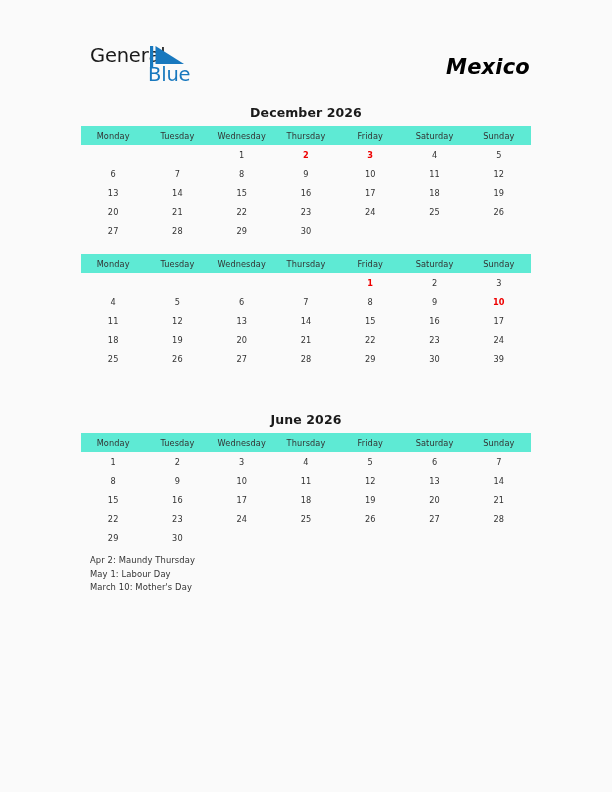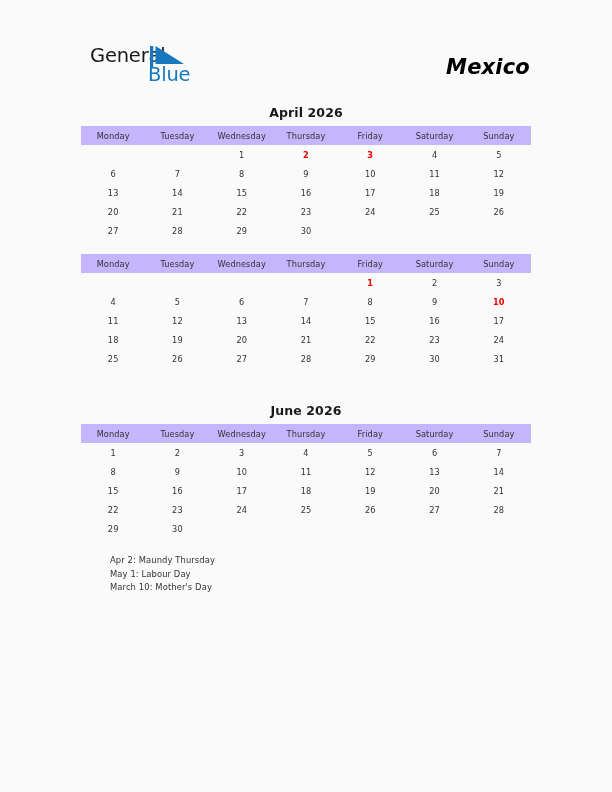--- a/index.html
+++ b/index.html
@@ -75,37 +75,37 @@
   }
 
   
   .month {
     position: absolute;
     left: 81px;
     width: 450px;
   }
   #month-0 { top: 105px; }
   #month-1 { top: 254px; }
-  #month-2 { top: 403px; }
+  #month-2 { top: 412px; }
 
   .month-title {
     text-align: center;
     font-size: 12.5px;
     font-weight: bold;
     color: #1a1a1a;
     padding-bottom: 6px;
     letter-spacing: 0.1px;
   }
   table.cal {
     width: 450px;
     border-collapse: collapse;
     table-layout: fixed;
   }
   table.cal th {
-    background: #c4b5fd;
+    background: #5eead4;
     font-size: 8.2px;
     font-weight: normal;
     color: #333333;
     height: 17px;
     text-align: center;
     vertical-align: middle;
     border: none;
     letter-spacing: 0.1px;
   }
   table.cal td {
@@ -130,21 +130,20 @@
     position: absolute;
     left: 90px;
     top: 554px;
     width: 300px;
   }
   .note-line {
     font-size: 8.4px;
     color: #333333;
     line-height: 13.6px;
     letter-spacing: 0.1px;
-    margin-left: 20px;
   }
 </style>
 </head>
 <body>
 
 <div class="page">
 
   <div class="header">
 
     <div class="logo">
@@ -155,21 +154,21 @@
           <polygon points="5.5,0 34,18 5.5,18" fill="#1878be"></polygon>
         </svg>
       </span>
       <span class="logo-blue">Blue</span>
     </div>
 
     <div class="page-title">Mexico</div>
   </div>
 
   <div class="month" id="month-0">
-    <div class="month-title">April 2026</div>
+    <div class="month-title">December 2026</div>
     <table class="cal">
       <thead>
         <tr>
           <th>Monday</th>
           <th>Tuesday</th>
           <th>Wednesday</th>
           <th>Thursday</th>
           <th>Friday</th>
           <th>Saturday</th>
           <th>Sunday</th>
@@ -275,21 +274,21 @@
             <td>23</td>
             <td>24</td>
           </tr>
           <tr>
             <td>25</td>
             <td>26</td>
             <td>27</td>
             <td>28</td>
             <td>29</td>
             <td>30</td>
-            <td>31</td>
+            <td>39</td>
           </tr>
         </tbody>
     </table>
   </div>
 
   <div class="month" id="month-2">
     <div class="month-title">June 2026</div>
     <table class="cal">
       <thead>
         <tr>

